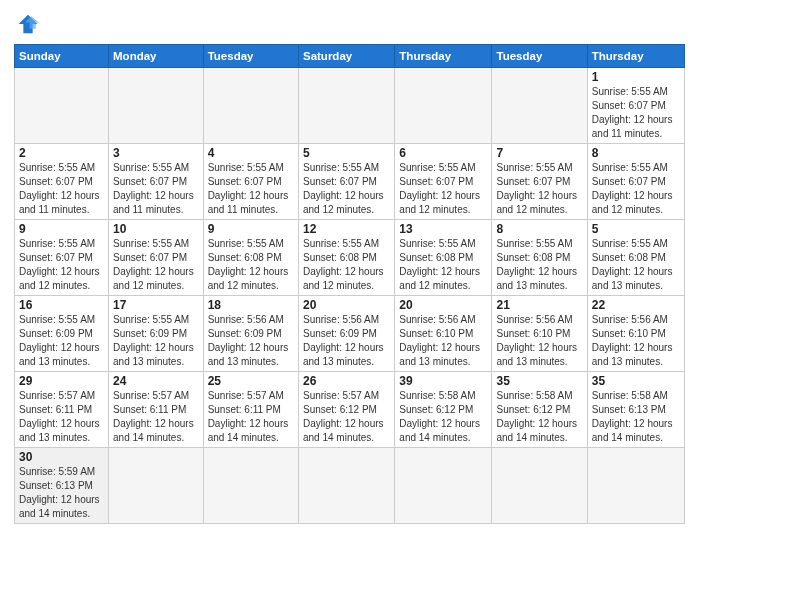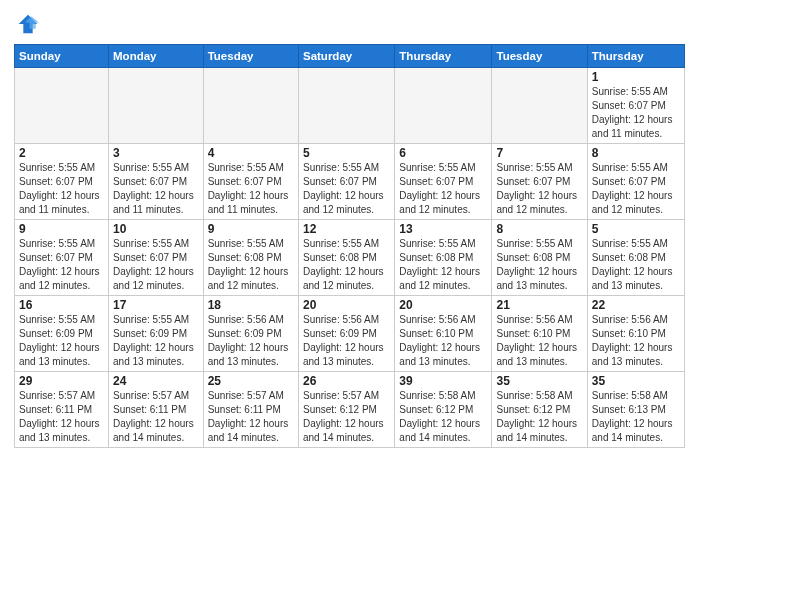--- a/index.html
+++ b/index.html
@@ -345,15 +345,30 @@
 and 14 minutes.</div>
           </td>
           <td>
             <span class="day-number">35</span>
             <div class="day-info" style="white-space: pre-line;">Sunrise: 5:58 AM
 Sunset: 6:13 PM
 Daylight: 12 hours
 and 14 minutes.</div>
           </td>
         </tr>
+        <tr class="row-last">
+          <td>
+            <span class="day-number">30</span>
+            <div class="day-info" style="white-space: pre-line;">Sunrise: 5:59 AM
+Sunset: 6:13 PM
+Daylight: 12 hours
+and 14 minutes.</div>
+          </td>
+          <td class="empty"></td>
+          <td class="empty"></td>
+          <td class="empty"></td>
+          <td class="empty"></td>
+          <td class="empty"></td>
+          <td class="empty"></td>
+        </tr>
       </tbody>
   </table>
 </div>
 
 </body></html>

